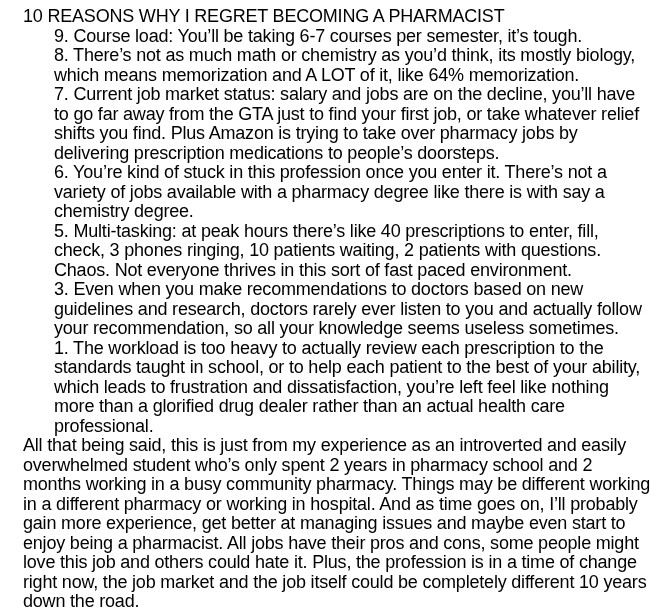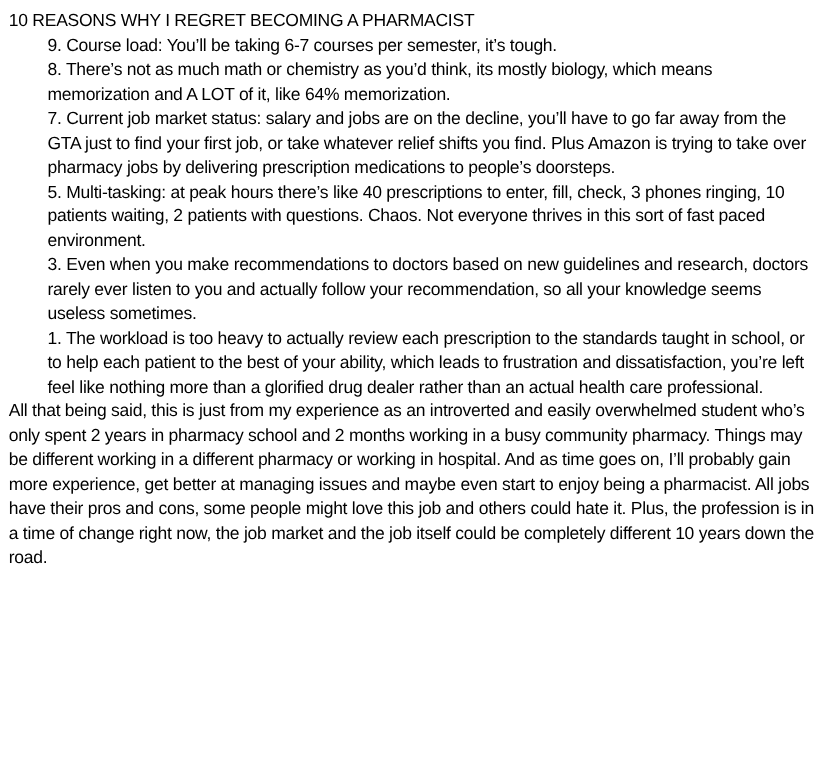--- a/index.html
+++ b/index.html
@@ -9,23 +9,23 @@
   }
   body {
     width: 665px;
     height: 616px;
     overflow: hidden;
   }
   .doc {
     box-sizing: border-box;
     width: 665px;
     height: 616px;
-    padding: 7px 12px 0 7px;
+    padding: 7px 12px 0 23px;
     font-family: "Liberation Sans", sans-serif;
-    font-size: 14px;
+    font-size: 18px;
     letter-spacing: -0.2px;
     line-height: 19.5px;
     color: #000000;
   }
   .doc p {
     margin: 0;
     padding: 0;
   }
   .reasons p {
     margin-left: 31px;
@@ -40,20 +40,21 @@
 
   <div class="reasons">
 
 
     <p><span>9.</span> <span>Course load: You’ll be taking 6-7 courses per semester, it’s tough.</span></p>
 
     <p><span>8.</span> <span>There’s not as much math or chemistry as you’d think, its mostly biology, which means memorization and A LOT of it, like 64% memorization.</span></p>
 
     <p><span>7.</span> <span>Current job market status: salary and jobs are on the decline, you’ll have to go far away from the GTA just to find your first job, or take whatever relief shifts you find. Plus Amazon is trying to take over pharmacy jobs by delivering prescription medications to people’s doorsteps.</span></p>
 
+    <p><span>6.</span> <span>You’re kind of stuck in this profession once you enter it. There’s not a variety of jobs available with a pharmacy degree like there is with say a chemistry degree.</span></p>
 
     <p><span>5.</span> <span>Multi-tasking: at peak hours there’s like 40 prescriptions to enter, fill, check, 3 phones ringing, 10 patients waiting, 2 patients with questions. Chaos. Not everyone thrives in this sort of fast paced environment.</span></p>
 
 
     <p><span>3.</span> <span>Even when you make recommendations to doctors based on new guidelines and research, doctors rarely ever listen to you and actually follow your recommendation, so all your knowledge seems useless sometimes.</span></p>
 
 
     <p><span>1.</span> <span>The workload is too heavy to actually review each prescription to the standards taught in school, or to help each patient to the best of your ability, which leads to frustration and dissatisfaction, you’re left feel like nothing more than a glorified drug dealer rather than an actual health care professional.</span></p>
 
   </div>

